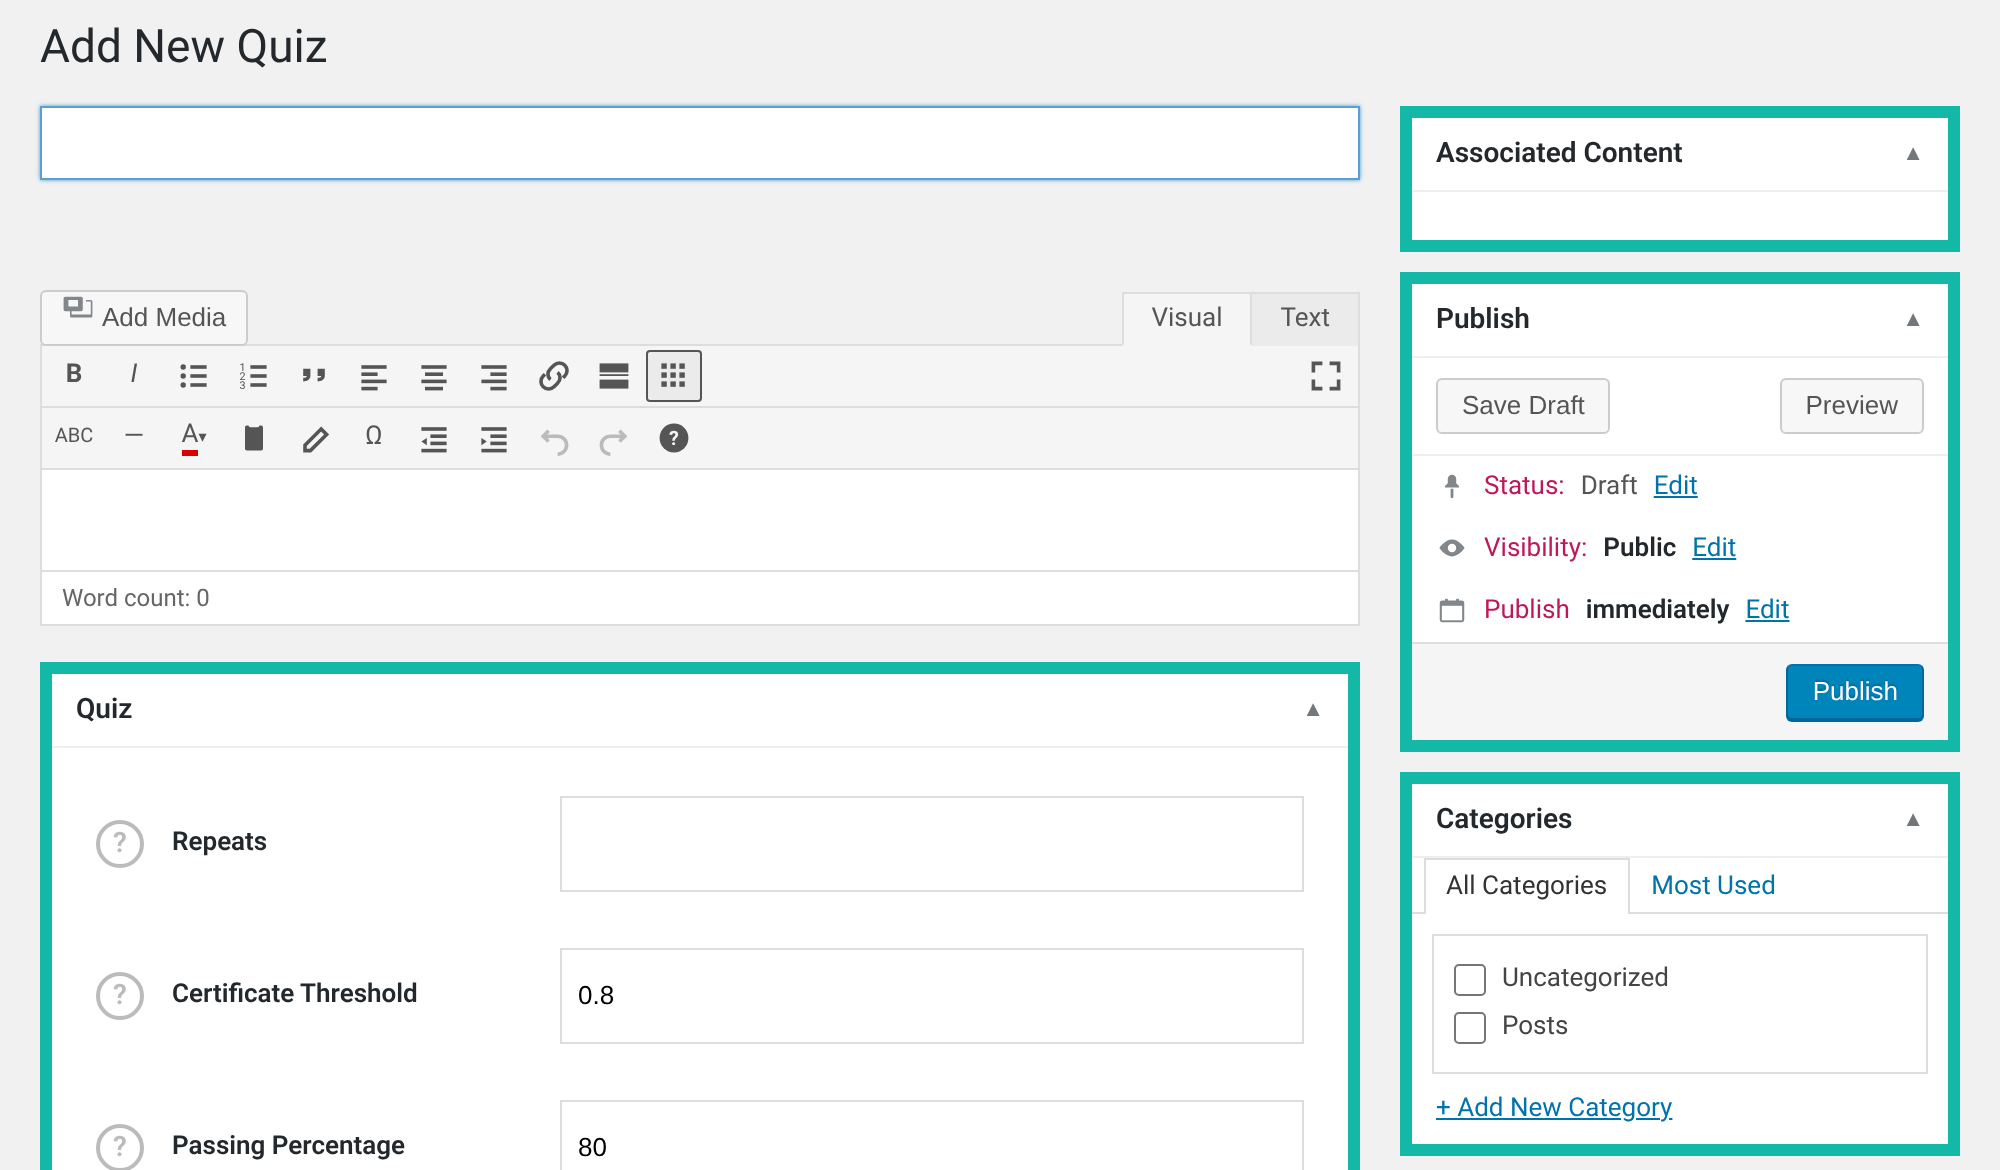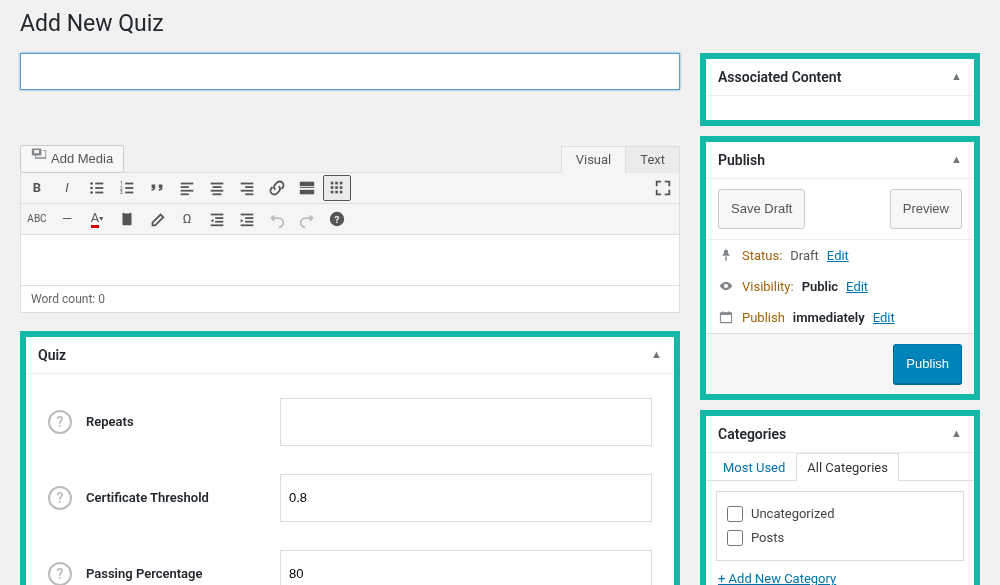--- a/index.html
+++ b/index.html
@@ -93,36 +93,36 @@
 .quiz-input {
   flex:1; height:48px; border:1px solid #ddd; padding:0 8px; font-size:13px; background:#fff;
 }
 
 .btn {
   display:inline-block;
   border:1px solid #ccc;
   background:#f7f7f7;
   color:#555;
   padding: 0 12px;
-  height:40px;
+  height:28px;
   line-height:26px;
   border-radius:3px;
   cursor:pointer;
   font-size:13px;
 }
 .btn-primary {
   background:#0085ba;
   border-color:#0073aa #006799 #006799;
   color:#fff;
   box-shadow:0 1px 0 #006799;
   text-shadow:0 -1px 1px #006799;
 }
 .pub-top { display:flex; justify-content:space-between; padding:10px 12px; border-bottom:1px solid #eee;}
 .pub-section { padding:8px 12px; display:flex; align-items:center; gap:8px; color:#555; }
-.pub-section .lbl { color:#a16207; }
+.pub-section .lbl { color:#be185d; }
 .pub-section strong { color:#23282d; font-weight:600;}
 .pub-section a { color:#0073aa; text-decoration:underline; cursor:pointer;}
 .pub-actions { padding:10px 12px; text-align:right; border-top:1px solid #ddd; background:#f5f5f5;}
 .cat-tabs { border-bottom:1px solid #ddd; padding:0 0 0 6px; display:flex; gap:0;}
 .cat-tab { padding:6px 10px; cursor:pointer; color:#0073aa; border:1px solid transparent; border-bottom:none; margin-bottom:-1px;}
 .cat-tab.active { border-color:#ddd; background:#fff; color:#333;}
 .cat-list { padding:10px; border:1px solid #ddd; margin:10px; }
 .cat-item { display:flex; align-items:center; gap:8px; padding:4px 0; color:#444; }
 .cat-item input { width:16px; height:16px;}
 .add-cat { display:block; padding:0 12px 10px; color:#0073aa; text-decoration:underline; cursor:pointer;}
@@ -383,22 +383,22 @@
       </div>
     </div>
 
     <div class="postbox">
       <div class="postbox-header">
         <h2>Categories</h2>
         <span class="handle-tri">▲</span>
       </div>
       <div>
         <div class="cat-tabs">
+          <div class="cat-tab active">All Categories</div>
           <div class="cat-tab">Most Used</div>
-          <div class="cat-tab active">All Categories</div>
         </div>
         <div class="cat-list">
           <label class="cat-item">
             <input type="checkbox" style="">
             <span>Uncategorized</span>
           </label>
           <label class="cat-item">
             <input type="checkbox" style="">
             <span>Posts</span>
           </label>

